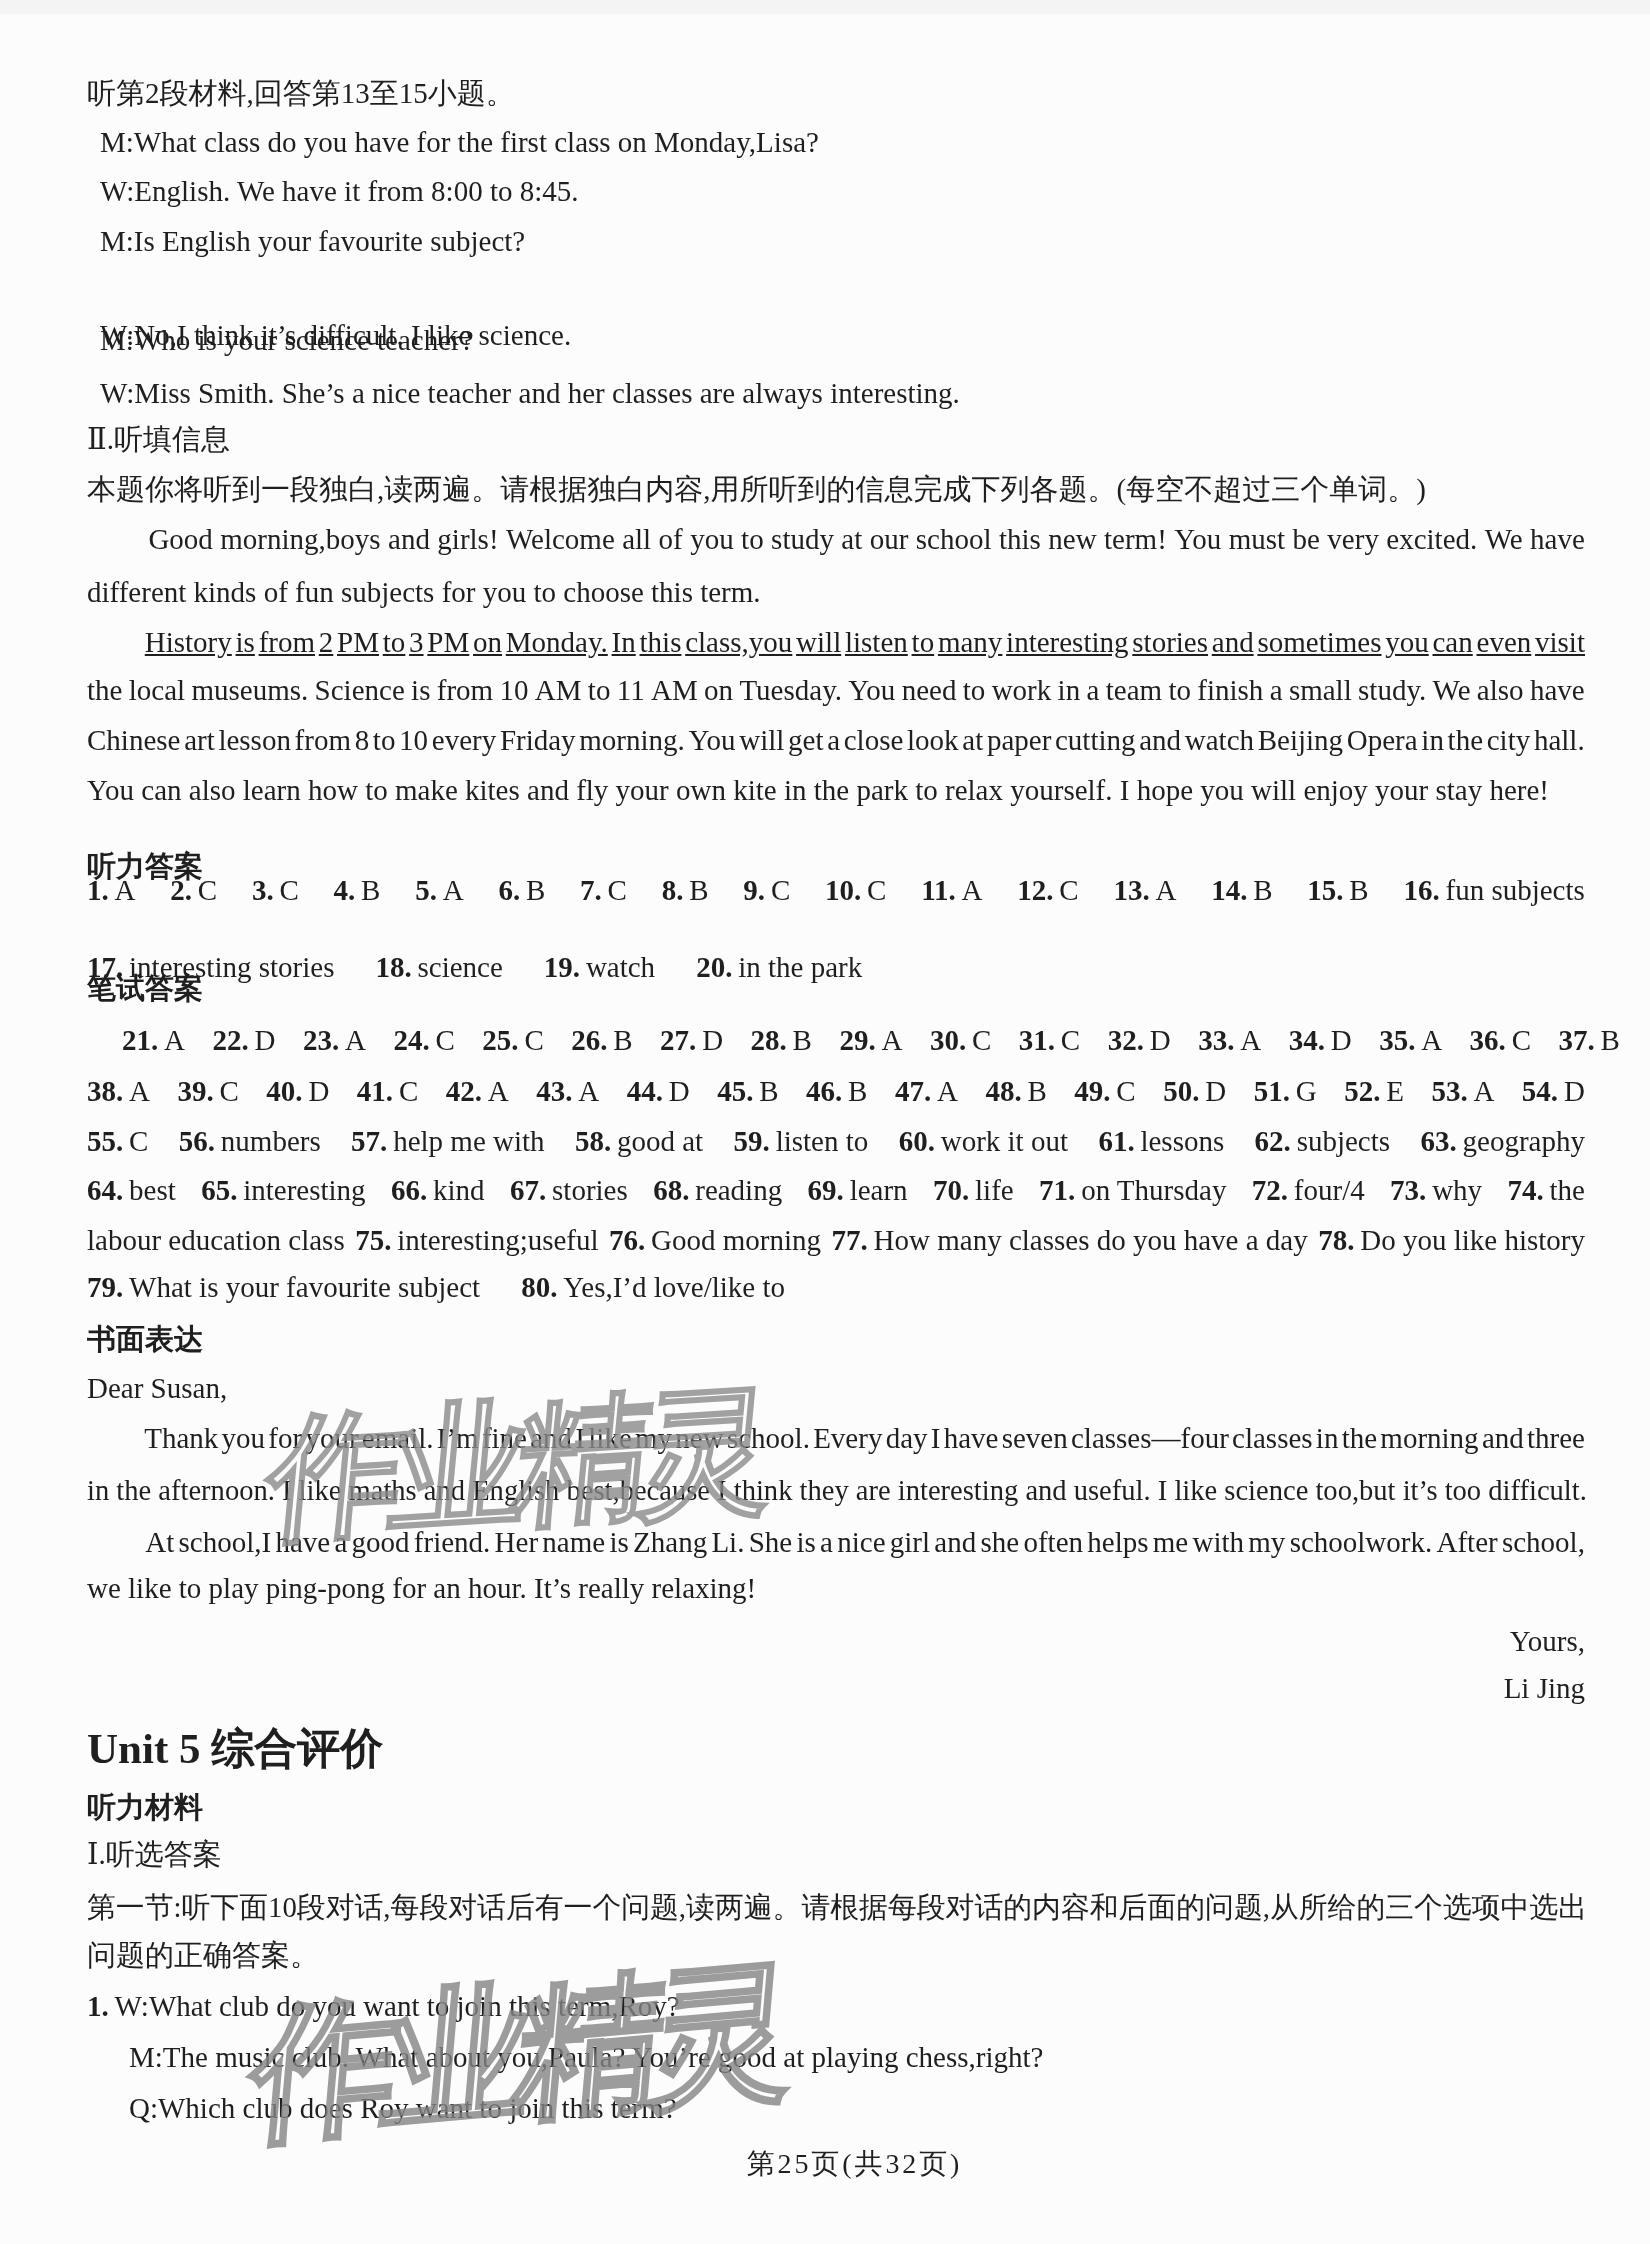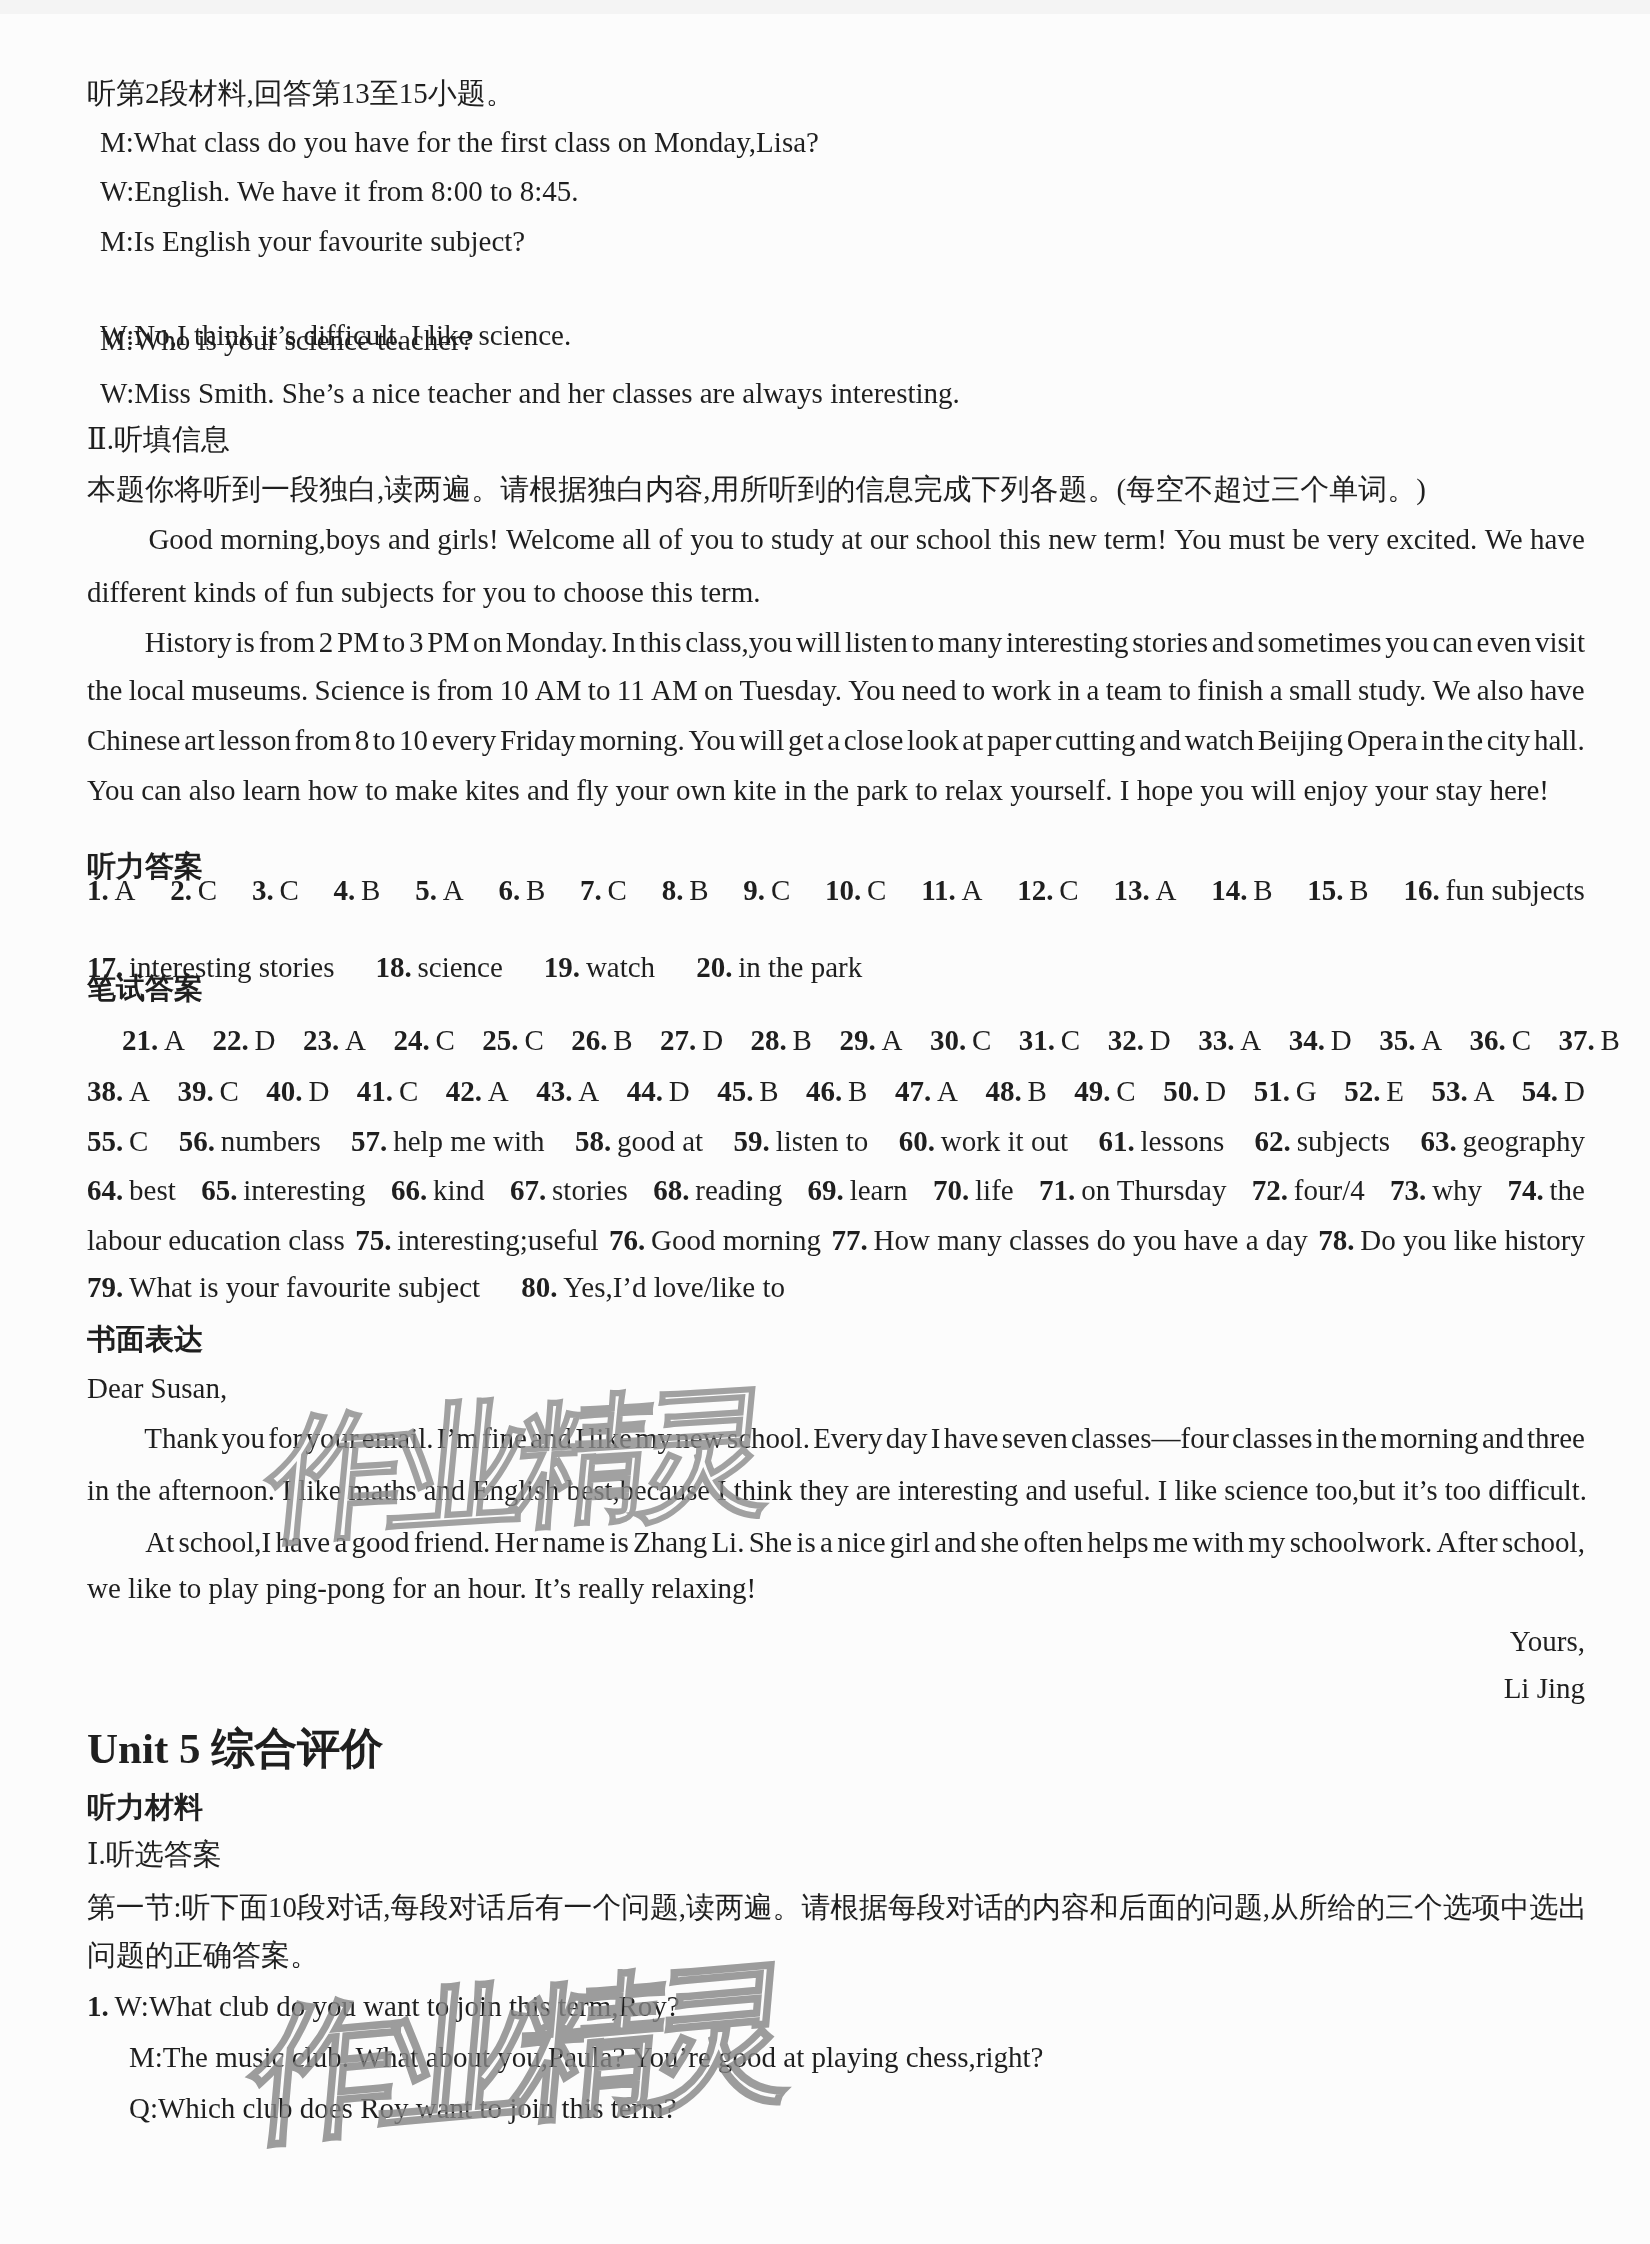--- a/index.html
+++ b/index.html
@@ -83,21 +83,21 @@
         <span>term!</span>
         <span>You</span>
         <span>must</span>
         <span>be</span>
         <span>very</span>
         <span>excited.</span>
         <span>We</span>
         <span>have</span>
       </div>
       <div class="line k-left" style="top: 570px;"><span>different kinds of fun subjects for you to choose this term.</span></div>
-      <div class="line k-para" style="top: 620px;">
+      <div class="line k-para" style="top: 620px; text-decoration: underline;">
         <span class="indsp"></span>
         <span>History</span>
         <span>is</span>
         <span>from</span>
         <span>2</span>
         <span>PM</span>
         <span>to</span>
         <span>3</span>
         <span>PM</span>
         <span>on</span>
@@ -350,14 +350,15 @@
       <div class="line k-list" style="top: 1984px;">
         <span class="item"><b class="num">1.</b><span>W:What club do you want to join this term,Roy?</span></span>
       </div>
       <div class="line k-dlg2" style="top: 2035px;"><span>M:The music club. What about you,Paula? You’re good at playing chess,right?</span></div>
       <div class="line k-dlg2" style="top: 2086px;"><span>Q:Which club does Roy want to join this term?</span></div>
     </div>
 
   <div class="wm wm-a">作业精灵</div>
   <div class="wm wm-b">作业精灵</div>
 
+  <div class="footer">第25页(共32页)</div>
 </div>
 
 
 </body></html>

